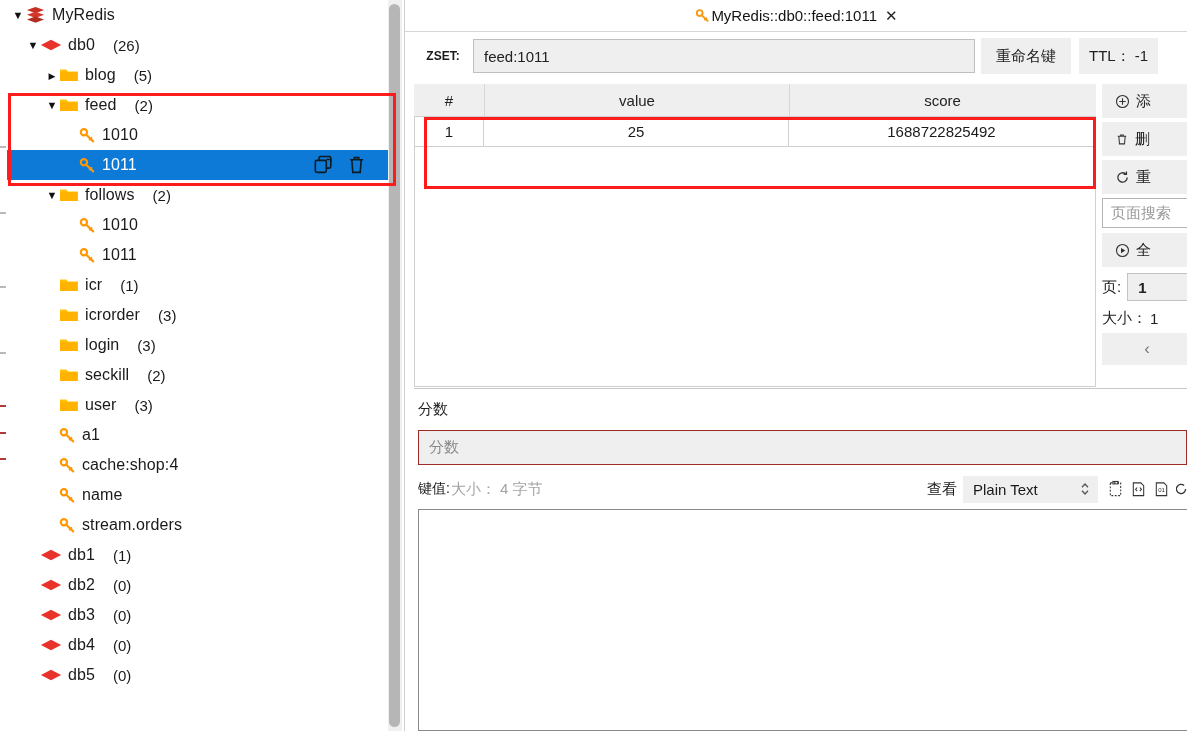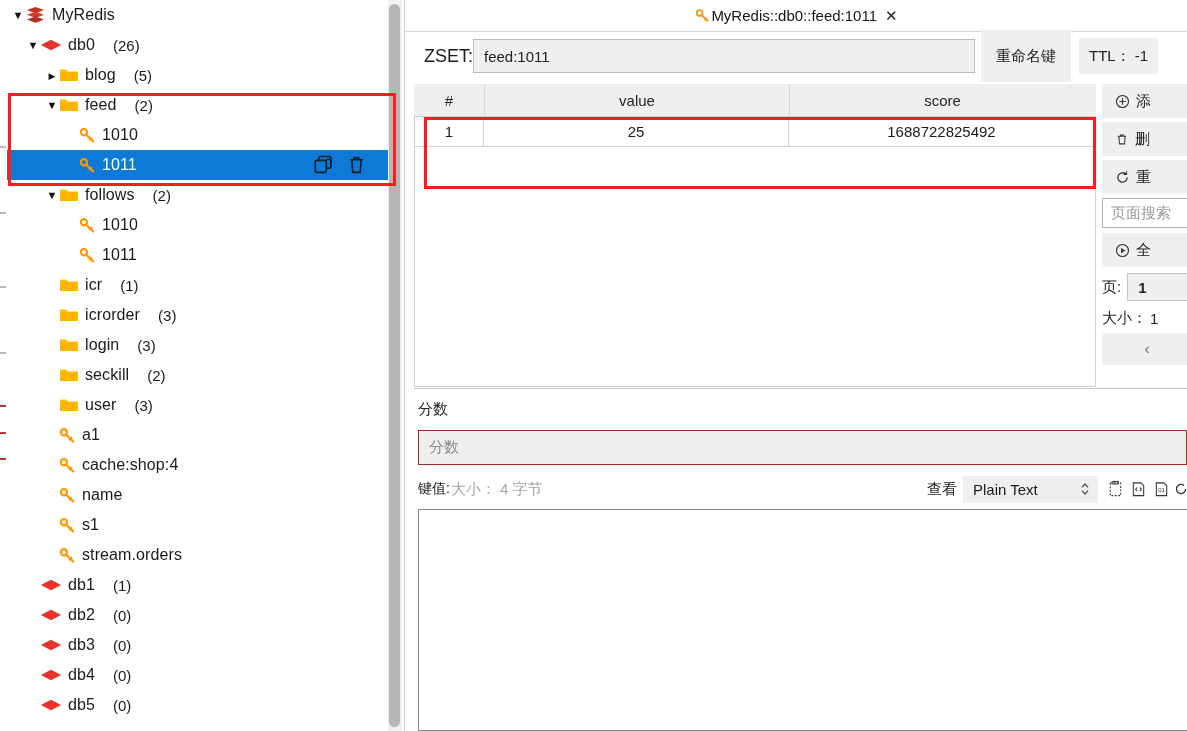--- a/index.html
+++ b/index.html
@@ -38,23 +38,23 @@
   .sb-thumb{position:absolute;left:389px;top:4px;width:11px;height:723px;background:#b6b6b6;border-radius:6px;}
 
   
   .rightpane{position:absolute;left:404px;top:0;width:783px;height:731px;background:#ffffff;border-left:1px solid #cfcfcf;}
 
   .tabbar{position:relative;height:31px;border-bottom:1px solid #d6d6d6;background:#fff;display:flex;align-items:center;justify-content:center;}
   .tab{display:flex;align-items:center;gap:1px;font-size:15px;color:#141414;}
   .tab .xclose{margin-left:7px;font-size:15px;color:#222;cursor:pointer;}
 
   .keyrow{position:absolute;left:0;top:31px;width:783px;height:50px;display:flex;align-items:center;}
-  .ztype{width:60px;text-align:right;padding-left:8px;font-weight:normal;font-size:18px;}
+  .ztype{width:60px;text-align:center;padding-left:8px;font-weight:bold;font-size:12px;}
   .keyinput{flex:0 0 auto;width:502px;height:34px;background:#efefef;border:1px solid #bfbfbf;display:flex;align-items:center;padding-left:10px;box-sizing:border-box;font-size:15px;color:#222;}
-  .renamebtn{margin-left:6px;width:90px;height:52px;background:#efefef;display:flex;align-items:center;justify-content:center;font-size:15px;color:#222;cursor:pointer;}
+  .renamebtn{margin-left:6px;width:90px;height:36px;background:#efefef;display:flex;align-items:center;justify-content:center;font-size:15px;color:#222;cursor:pointer;}
   .ttlbtn{margin-left:8px;height:36px;background:#efefef;display:flex;align-items:center;padding:0 10px;font-size:15px;color:#222;cursor:pointer;white-space:nowrap;}
 
   
   .tablewrap{position:absolute;left:9px;top:84px;width:682px;height:302px;}
   .thead{display:flex;height:32px;background:#efefef;border-bottom:1px solid #cfcfcf;}
   .th{display:flex;align-items:center;justify-content:center;font-size:15px;color:#222;border-right:1px solid #d7d7d7;box-sizing:border-box;}
   .th.c0{width:71px;}
   .th.c1{width:305px;}
   .th.c2{width:305px;border-right:none;}
   .tbody{background:#fff;border:1px solid #d0d0d0;border-top:none;height:270px;box-sizing:border-box;}
@@ -305,31 +305,20 @@
         <li class="node lvl2">
           <span class="arrow"></span>
           <span class="ic">
             <svg width="17" height="16" viewBox="0 0 18 17">
               <circle cx="5.2" cy="5.6" r="3.3" fill="none" stroke="#ff9800" stroke-width="2.3"></circle>
               <path d="M7.4 8 L15 15.3" stroke="#ff9800" stroke-width="2.3" stroke-linecap="round" fill="none"></path>
               <path d="M11.4 13.4 L13.1 11.6" stroke="#ff9800" stroke-width="2.2" stroke-linecap="round"></path>
             </svg>
           </span>
           <span class="label">name</span>
-        </li>
-        <li class="node lvl2">
-          <span class="arrow"></span>
-          <span class="ic">
-            <svg width="17" height="16" viewBox="0 0 18 17">
-              <circle cx="5.2" cy="5.6" r="3.3" fill="none" stroke="#ff9800" stroke-width="2.3"></circle>
-              <path d="M7.4 8 L15 15.3" stroke="#ff9800" stroke-width="2.3" stroke-linecap="round" fill="none"></path>
-              <path d="M11.4 13.4 L13.1 11.6" stroke="#ff9800" stroke-width="2.2" stroke-linecap="round"></path>
-            </svg>
-          </span>
-          <span class="label">s1</span>
         </li>
         <li class="node lvl2">
           <span class="arrow"></span>
           <span class="ic">
             <svg width="17" height="16" viewBox="0 0 18 17">
               <circle cx="5.2" cy="5.6" r="3.3" fill="none" stroke="#ff9800" stroke-width="2.3"></circle>
               <path d="M7.4 8 L15 15.3" stroke="#ff9800" stroke-width="2.3" stroke-linecap="round" fill="none"></path>
               <path d="M11.4 13.4 L13.1 11.6" stroke="#ff9800" stroke-width="2.2" stroke-linecap="round"></path>
             </svg>
           </span>

